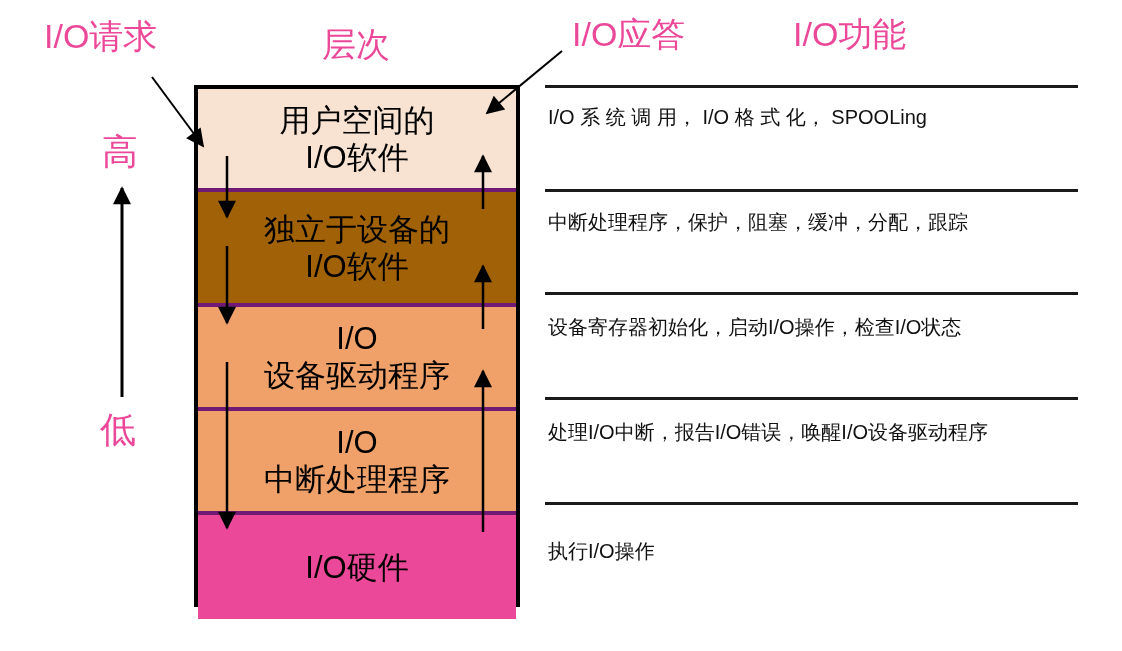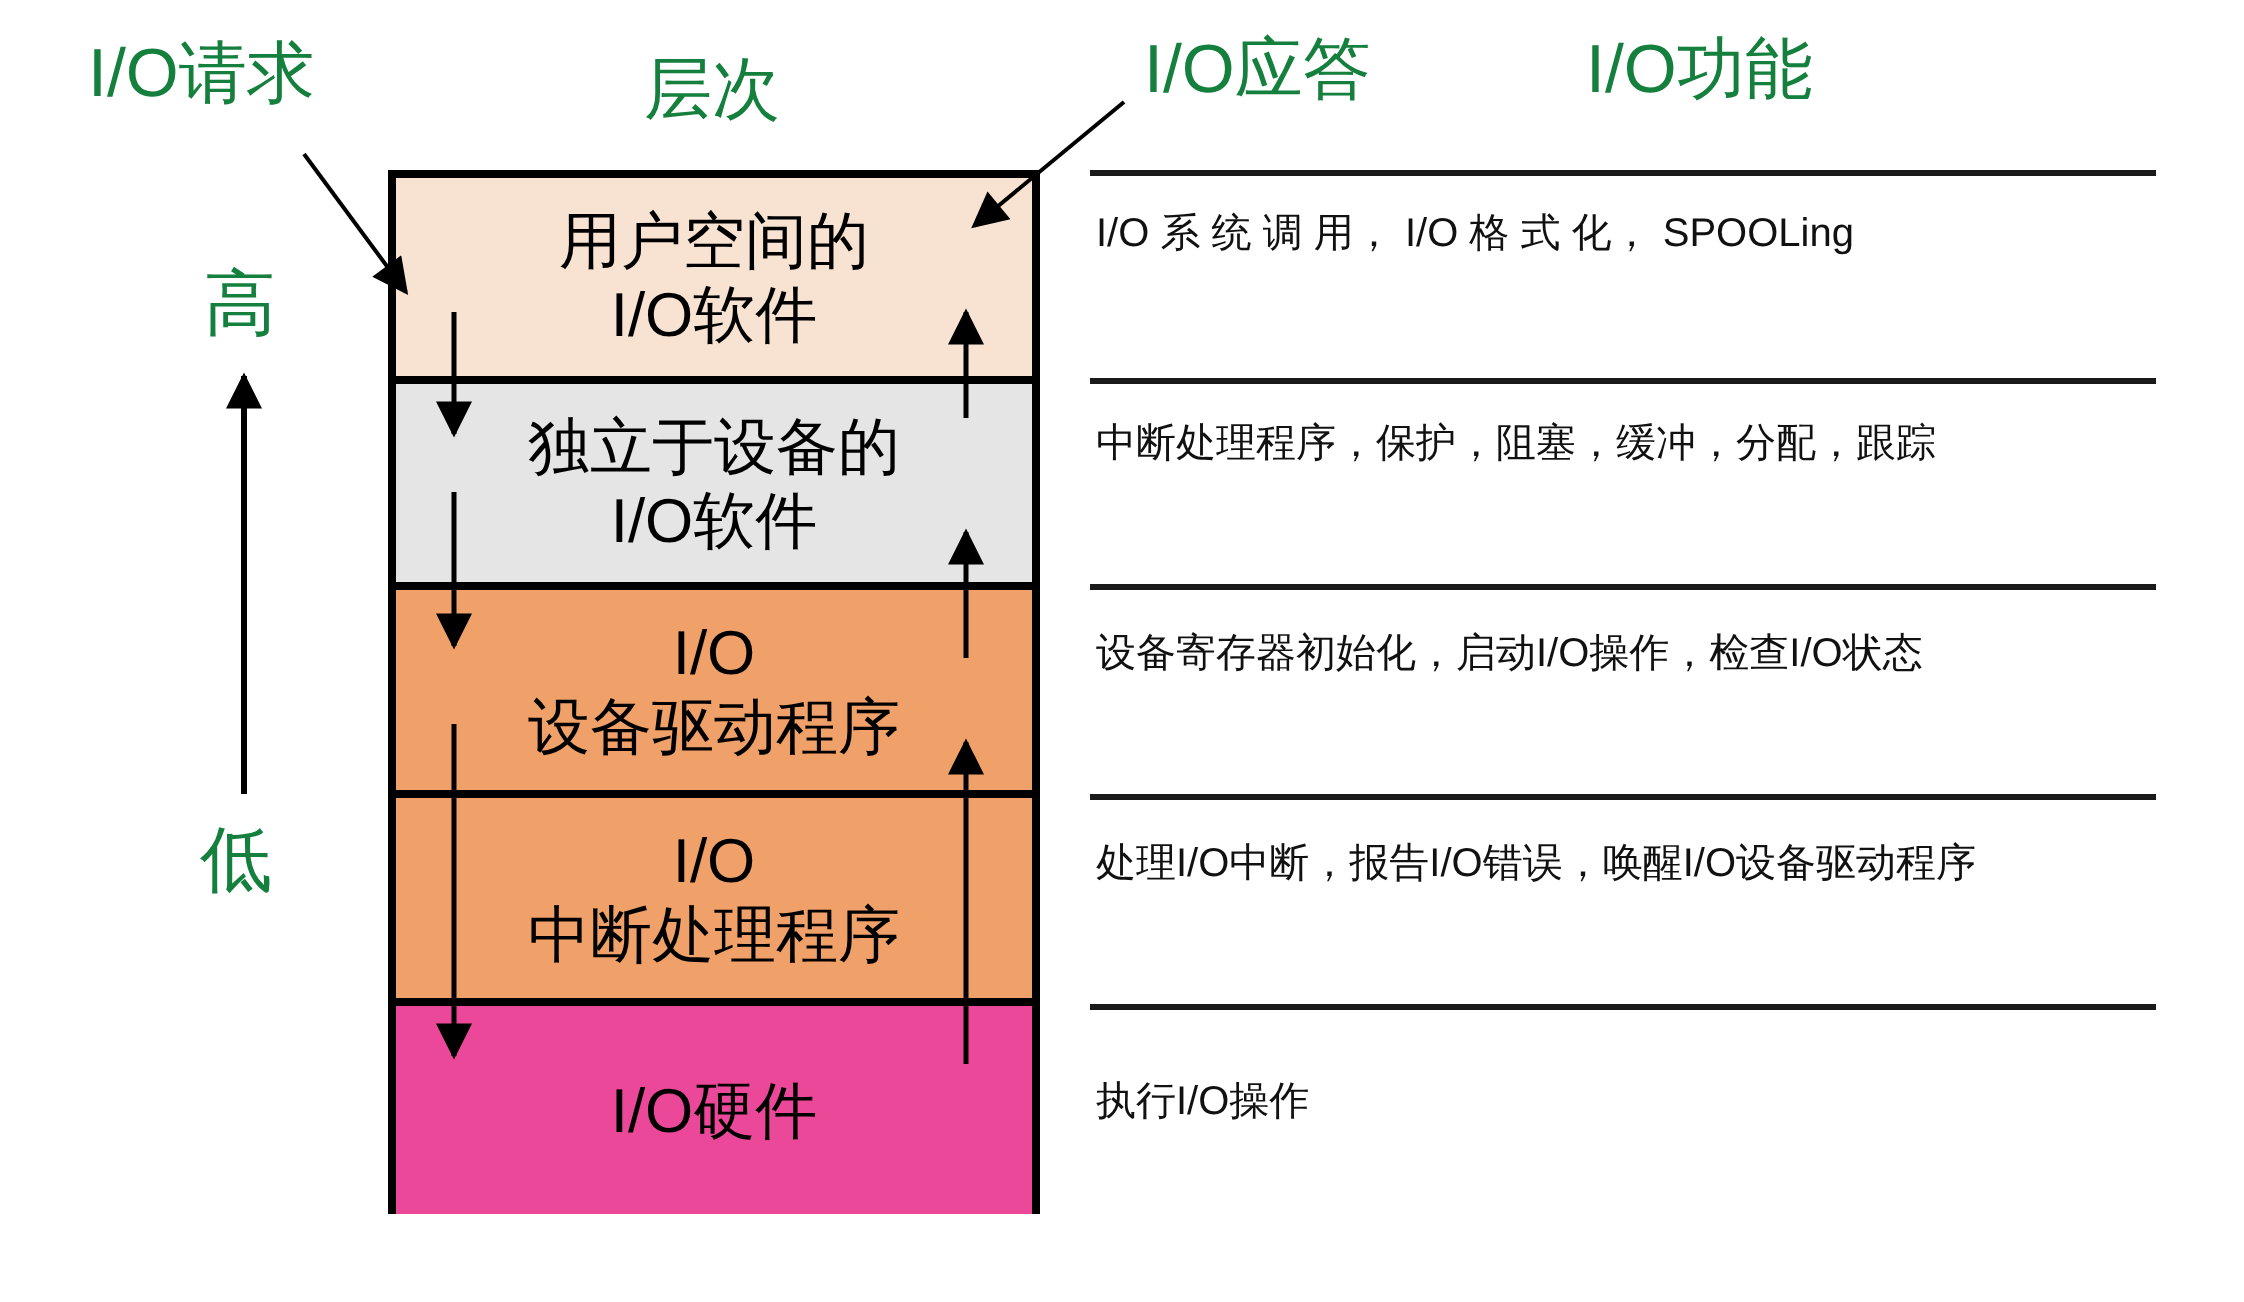--- a/index.html
+++ b/index.html
@@ -9,21 +9,21 @@
     height: 651px;
     background: #ffffff;
     font-family: "Liberation Sans", sans-serif;
     color: #000000;
     overflow: hidden;
   }
   .lbl {
     position: absolute;
     font-size: 34px;
     white-space: nowrap;
-    color: #15803d;
+    color: #ec4899;
   }
   #io-request-label { left: 44px;  top: 14px; }
   #hierarchy-label  { left: 322px; top: 22px; }
   #io-reply-label   { left: 572px; top: 12px; }
   #io-function-label{ left: 793px; top: 12px; }
   #high-label { left: 102px; top: 128px; font-size: 36px; }
   #low-label  { left: 100px; top: 406px; font-size: 36px; }
 
   
   #stack {
@@ -36,25 +36,25 @@
   }
   .layer {
     box-sizing: border-box;
     display: flex;
     align-items: center;
     justify-content: center;
     text-align: center;
     font-size: 31px;
     line-height: 37px;
     white-space: pre-line;
-    border-bottom: 4px solid #000000;
+    border-bottom: 4px solid #701a75;
   }
   .layer:last-child { border-bottom: none; }
   #layer-user-space { height: 103px; background: #F8E2D2; }
-  #layer-device-independent { height: 103px; background: #e5e5e5; }
+  #layer-device-independent { height: 115px; background: #a16207; }
   #layer-device-driver { height: 104px; background: #EFA169; }
   #layer-interrupt-handler { height: 104px; background: #EFA169; }
   #layer-hardware { height: 104px; background: #ec4899; }
 
   
   .hline {
     position: absolute;
     left: 545px;
     width: 533px;
     height: 3px;

